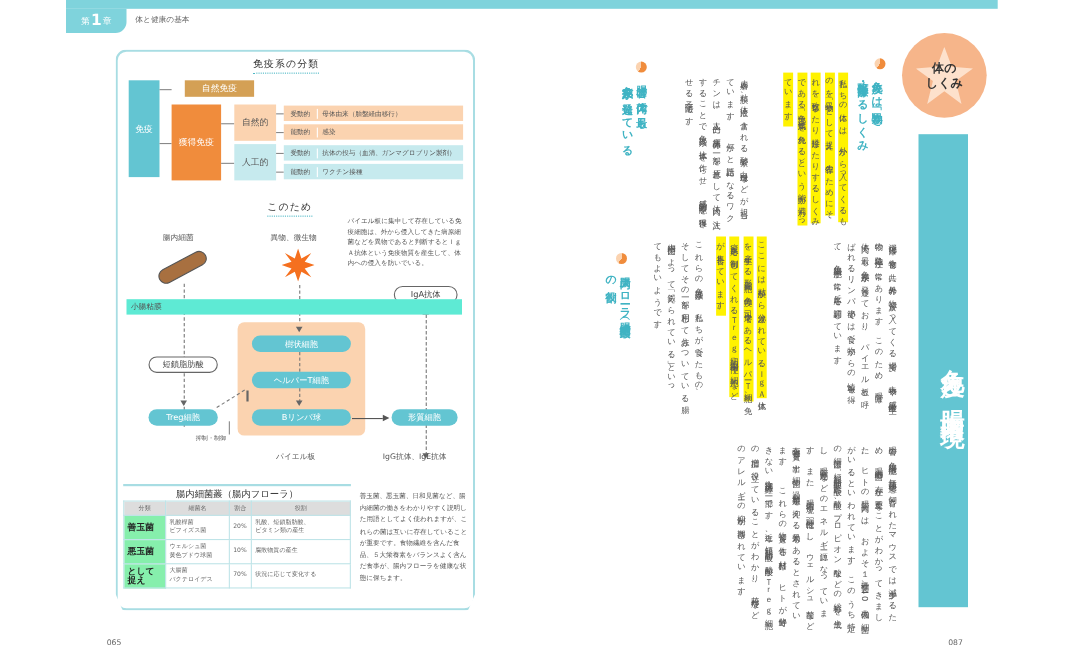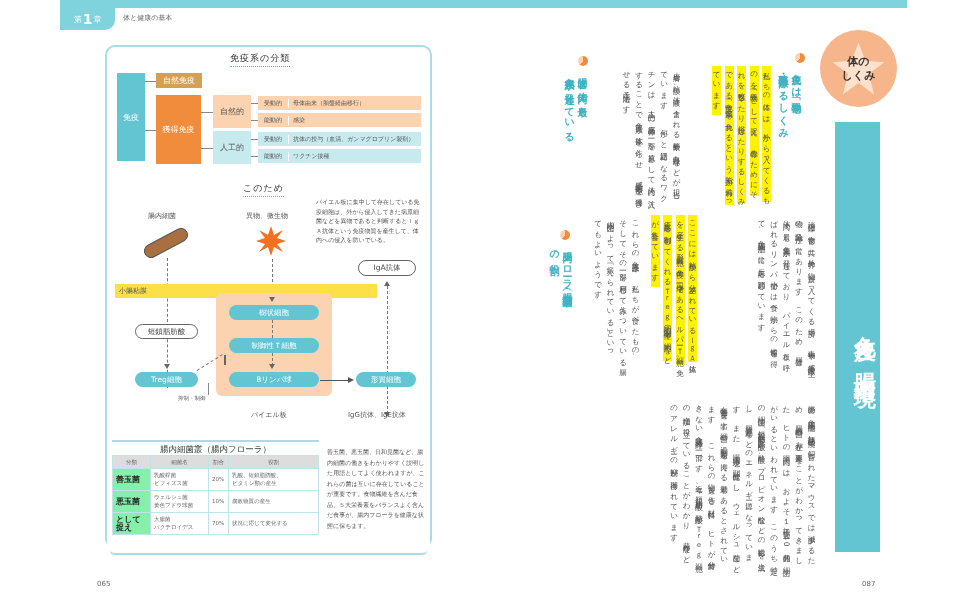--- a/index.html
+++ b/index.html
@@ -9,21 +9,21 @@
   .chap-tab{position:absolute;left:60px;top:8px;width:55px;height:22px;background:#7fd3dc;border-bottom-right-radius:10px;color:#fff;font-size:8px;display:flex;align-items:center;justify-content:center;gap:1px}
   .chap-tab b{font-size:14px}
   .chap-title{position:absolute;left:123px;top:13px;font-size:7px;color:#666}
   .panel{position:absolute;left:105px;top:45px;width:327px;height:510px;border:2px solid #a8dde3;border-radius:10px;clip-path:polygon(0 0,100% 0,100% 97%,98% 100%,2% 100%,0 97%)}
   .sec-title{position:absolute;font-size:9px;color:#333;letter-spacing:1px;border-bottom:1px dotted #4db8c5;padding-bottom:1px}
   .box{position:absolute;display:flex;align-items:center;justify-content:center;font-size:8px}
   .line{position:absolute;background:#888}
   .cl-row{position:absolute;display:flex;font-size:6px;height:14px;align-items:center}
   .cl-row .k{width:30px;text-align:center}
   .cl-row .v{flex:1;padding-left:4px}
-  .mucosa{position:absolute;left:115px;top:284px;width:262px;height:14px;background:#fde047;font-size:7px;color:#555;padding-left:4px;line-height:14px}
+  .mucosa{position:absolute;left:115px;top:272px;width:305px;height:14px;background:#5eead4;font-size:7px;color:#555;padding-left:4px;line-height:14px}
   .peyer{position:absolute;left:216px;top:293px;width:116px;height:103px;background:#fbd3b0;border-radius:6px}
   .pill{position:absolute;height:15px;border-radius:8px;background:#63c5d2;color:#fff;font-size:7.5px;display:flex;align-items:center;justify-content:center}
   .opill{position:absolute;height:15px;border-radius:8px;border:1px solid #666;background:#fff;color:#444;font-size:7.5px;display:flex;align-items:center;justify-content:center}
   .dash{position:absolute;border-left:1.5px dashed #777;width:0}
   .arrow-down{position:absolute;width:0;height:0;border-left:3px solid transparent;border-right:3px solid transparent;border-top:5px solid #666}
   .arrow-up{position:absolute;width:0;height:0;border-left:3px solid transparent;border-right:3px solid transparent;border-bottom:5px solid #666}
   .small{position:absolute;font-size:7px;color:#555}
   .note{position:absolute;font-size:6px;line-height:9.5px;color:#555}
   table.fl{position:absolute;left:112px;top:455px;width:207px;border-collapse:collapse;font-size:5.5px}
   table.fl th{background:#ddd;font-weight:normal;color:#666;height:13px;border:1px solid #bfe4e8}
@@ -51,21 +51,21 @@
   <span>章</span>
 </div>
 <div class="chap-title">体と健康の基本</div>
 
 <div class="panel"></div>
 
 <div class="sec-title" style="left:230px;top:52px">免疫系の分類</div>
 <div class="box" style="left:117px;top:73px;width:28px;height:88px;background:#63c5d2;color:#fff">免疫</div>
 <div class="line" style="left:145px;top:81px;width:11px;height:1px"></div>
 <div class="line" style="left:145px;top:130px;width:11px;height:1px"></div>
-<div class="box" style="left:156px;top:73px;width:46px;height:15px;background:#d4a055;color:#fff">自然免疫</div>
+<div class="box" style="left:168px;top:73px;width:63px;height:15px;background:#d4a055;color:#fff">自然免疫</div>
 <div class="box" style="left:156px;top:95px;width:45px;height:69px;background:#f08c3c;color:#fff">獲得免疫</div>
 <div class="line" style="left:201px;top:112px;width:12px;height:1px"></div>
 <div class="line" style="left:201px;top:148px;width:12px;height:1px"></div>
 <div class="box" style="left:213px;top:95px;width:38px;height:33px;background:#fbd3b0;color:#555">自然的</div>
 <div class="box" style="left:213px;top:131px;width:38px;height:33px;background:#c6eaee;color:#555">人工的</div>
 <div class="line" style="left:251px;top:103px;width:7px;height:1px"></div>
 <div class="line" style="left:251px;top:120px;width:7px;height:1px"></div>
 <div class="line" style="left:251px;top:139px;width:7px;height:1px"></div>
 <div class="line" style="left:251px;top:156px;width:7px;height:1px"></div>
 <div class="cl-row" style="left:258px;top:96px;width:163px;background:#fbd3b0">
@@ -100,21 +100,21 @@
 
 <div class="dash" style="left:167px;top:258px;height:130px"></div>
 <div class="dash" style="left:272px;top:259px;height:38px"></div>
 
 <div class="mucosa">小腸粘膜</div>
 <div class="peyer"></div>
 <div class="arrow-down" style="left:269px;top:297px"></div>
 
 <div class="pill" style="left:229px;top:305px;width:90px">樹状細胞</div>
 <div class="dash" style="left:272px;top:320px;height:18px"></div>
-<div class="pill" style="left:229px;top:338px;width:90px">制御性Ｔ細胞</div>
+<div class="pill" style="left:229px;top:338px;width:90px">ヘルパーT細胞</div>
 <div class="dash" style="left:272px;top:353px;height:13px"></div>
 <div class="arrow-down" style="left:269px;top:364px"></div>
 <div class="pill" style="left:229px;top:372px;width:90px">Bリンパ球</div>
 
 <div class="opill" style="left:135px;top:324px;width:63px">短鎖脂肪酸</div>
 <div class="arrow-down" style="left:164px;top:364px"></div>
 <div class="pill" style="left:135px;top:372px;width:63px">Treg細胞</div>
 <div style="position:absolute;left:197px;top:370px;width:30px;border-top:1.5px dashed #777;transform:rotate(-32deg);transform-origin:left"></div>
 <div style="position:absolute;left:224px;top:355px;width:1.5px;height:10px;background:#666"></div>
 <div class="line" style="left:208px;top:383px;width:1px;height:12px"></div>

